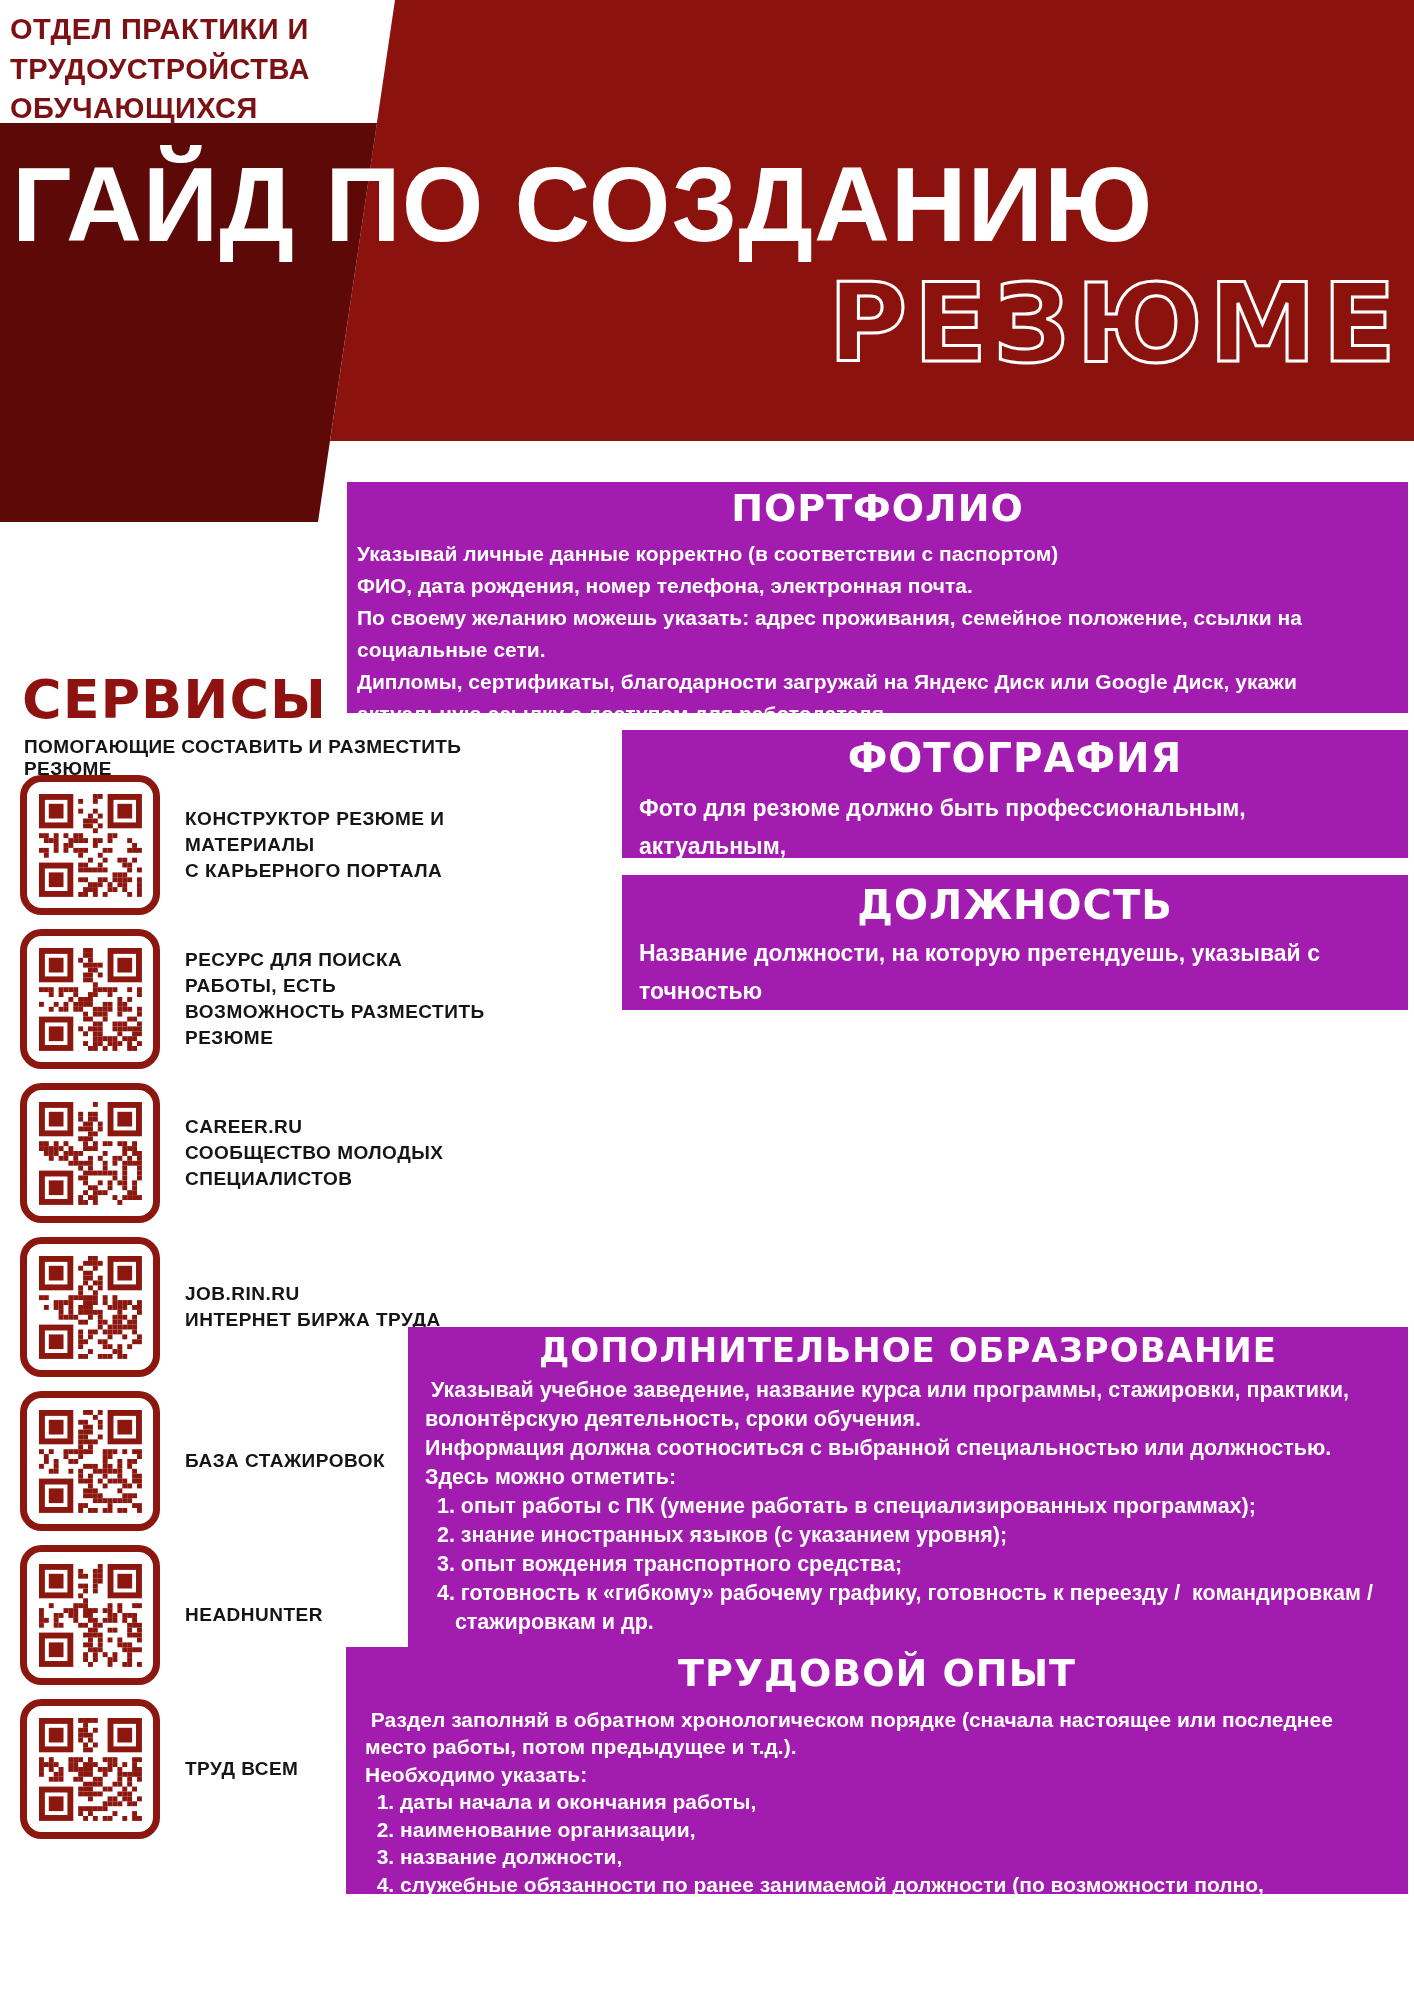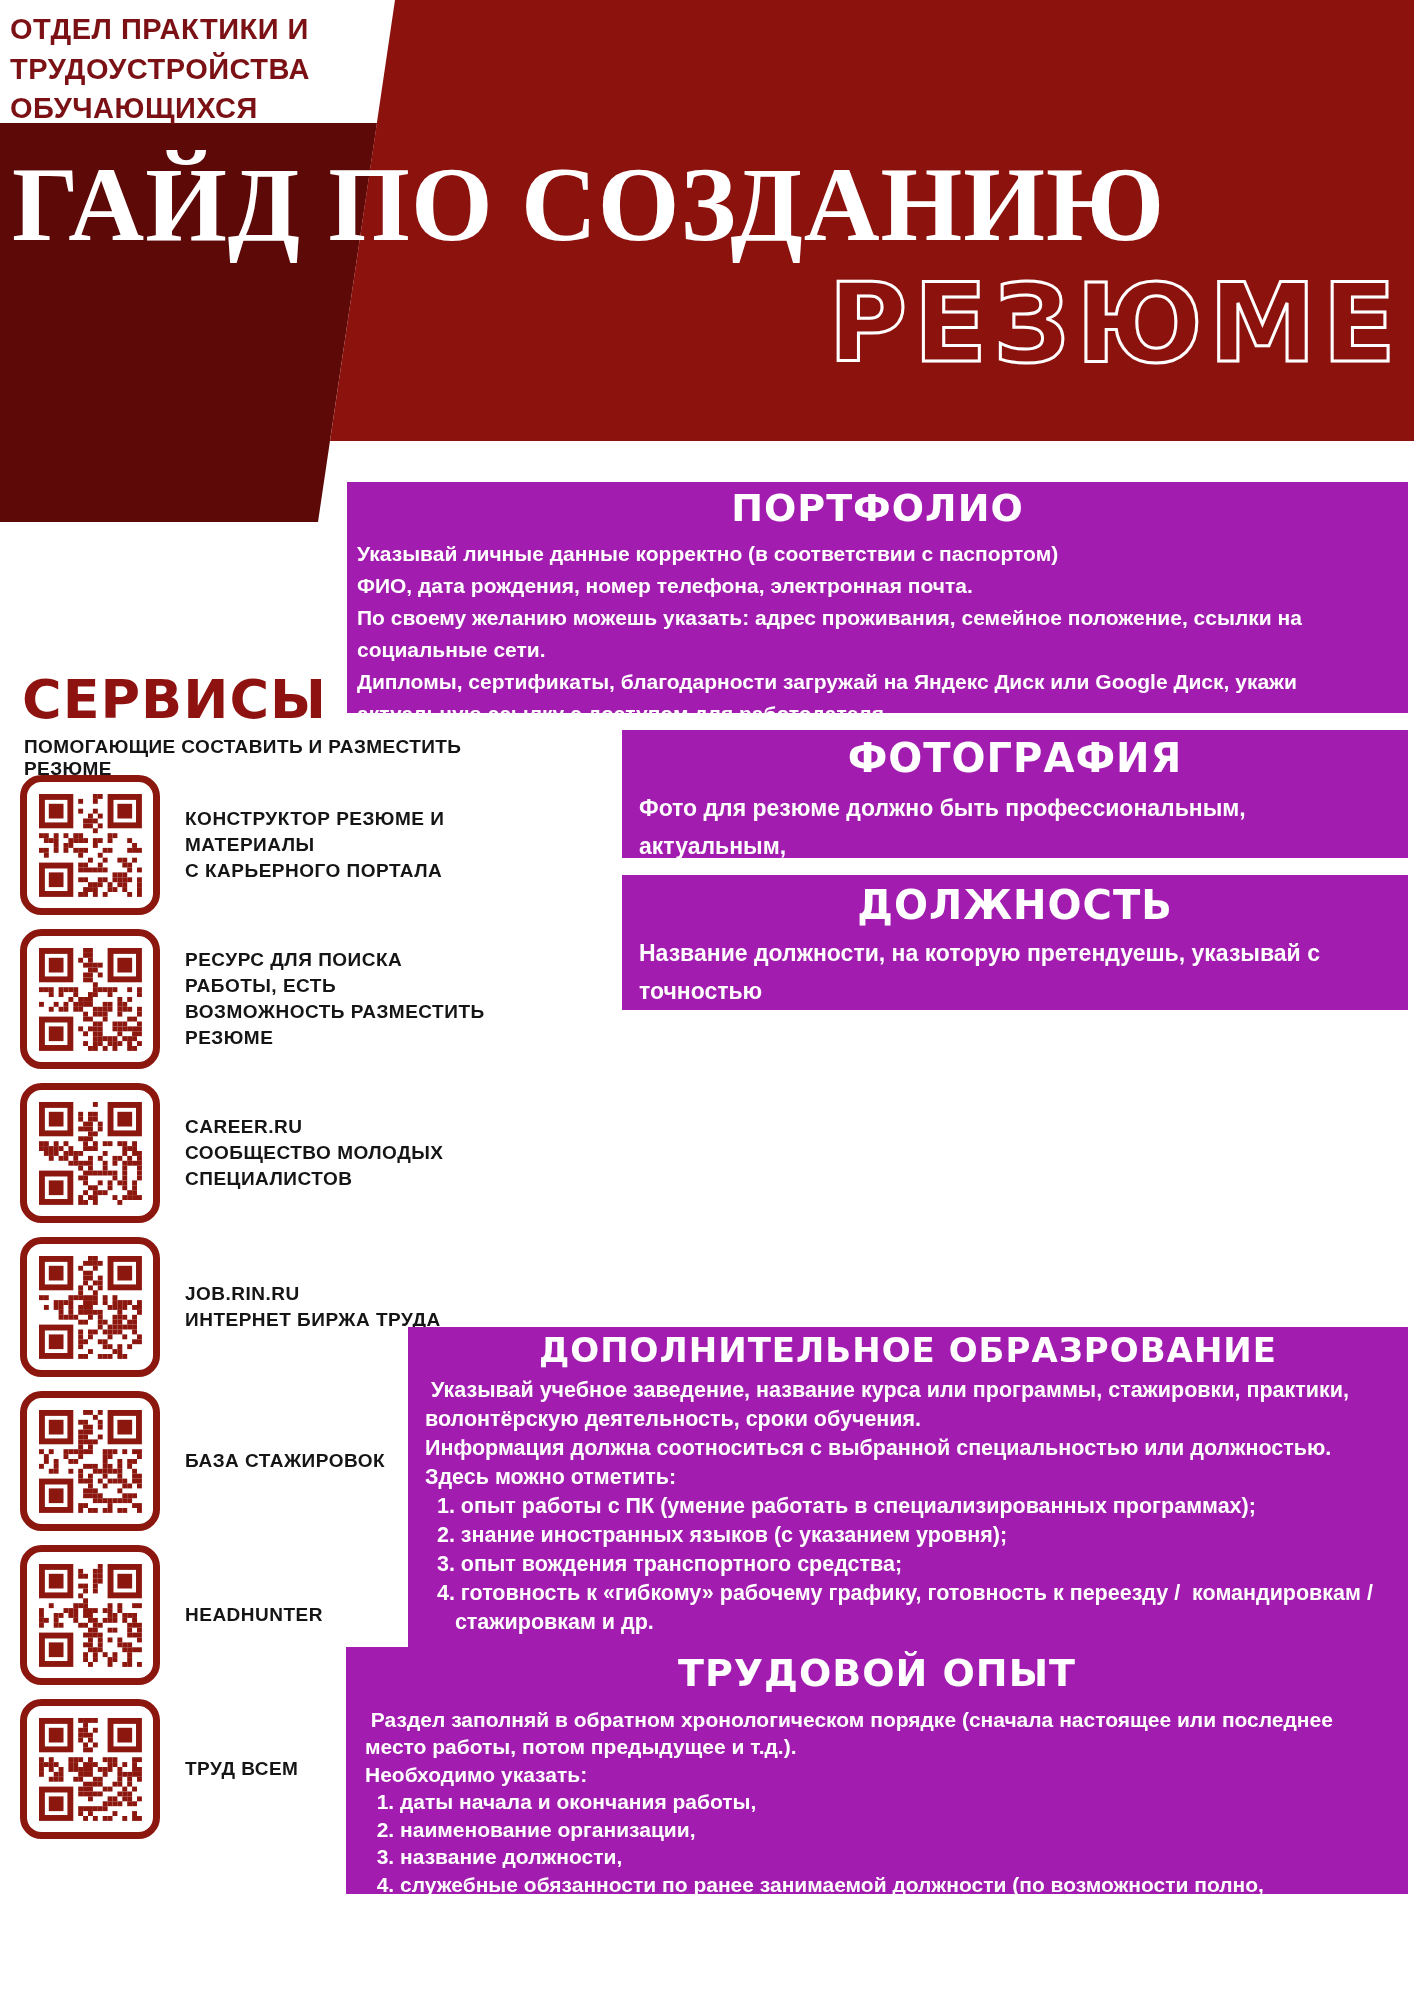--- a/index.html
+++ b/index.html
@@ -17,21 +17,21 @@
     position:absolute;left:0;top:0;width:1414px;height:522px;background:#5c0907;
     clip-path:polygon(0 123px,377px 123px,318px 522px,0 522px);
   }
   .dept{
     position:absolute;left:10px;top:10px;width:330px;
     color:#7b1115;font-weight:bold;font-size:29px;line-height:39.5px;
     letter-spacing:.5px;white-space:pre-line;
   }
   .headline{
     position:absolute;left:12px;top:152px;width:1395px;
-    color:#ffffff;font-family:Liberation Serif, serif;font-weight:bold;
+    color:#ffffff;font-family:Liberation Sans, sans-serif;font-weight:bold;
     font-size:105px;line-height:1.0;letter-spacing:1px;white-space:nowrap;
   }
   .headline2{
     position:absolute;right:12px;top:270px;text-align:right;
     font-family:"DejaVu Sans",sans-serif;font-weight:bold;font-size:108px;
     line-height:1.0;letter-spacing:6px;color:transparent;
     -webkit-text-stroke:3px #ffffff;white-space:nowrap;
   }
   
   .services-title{

